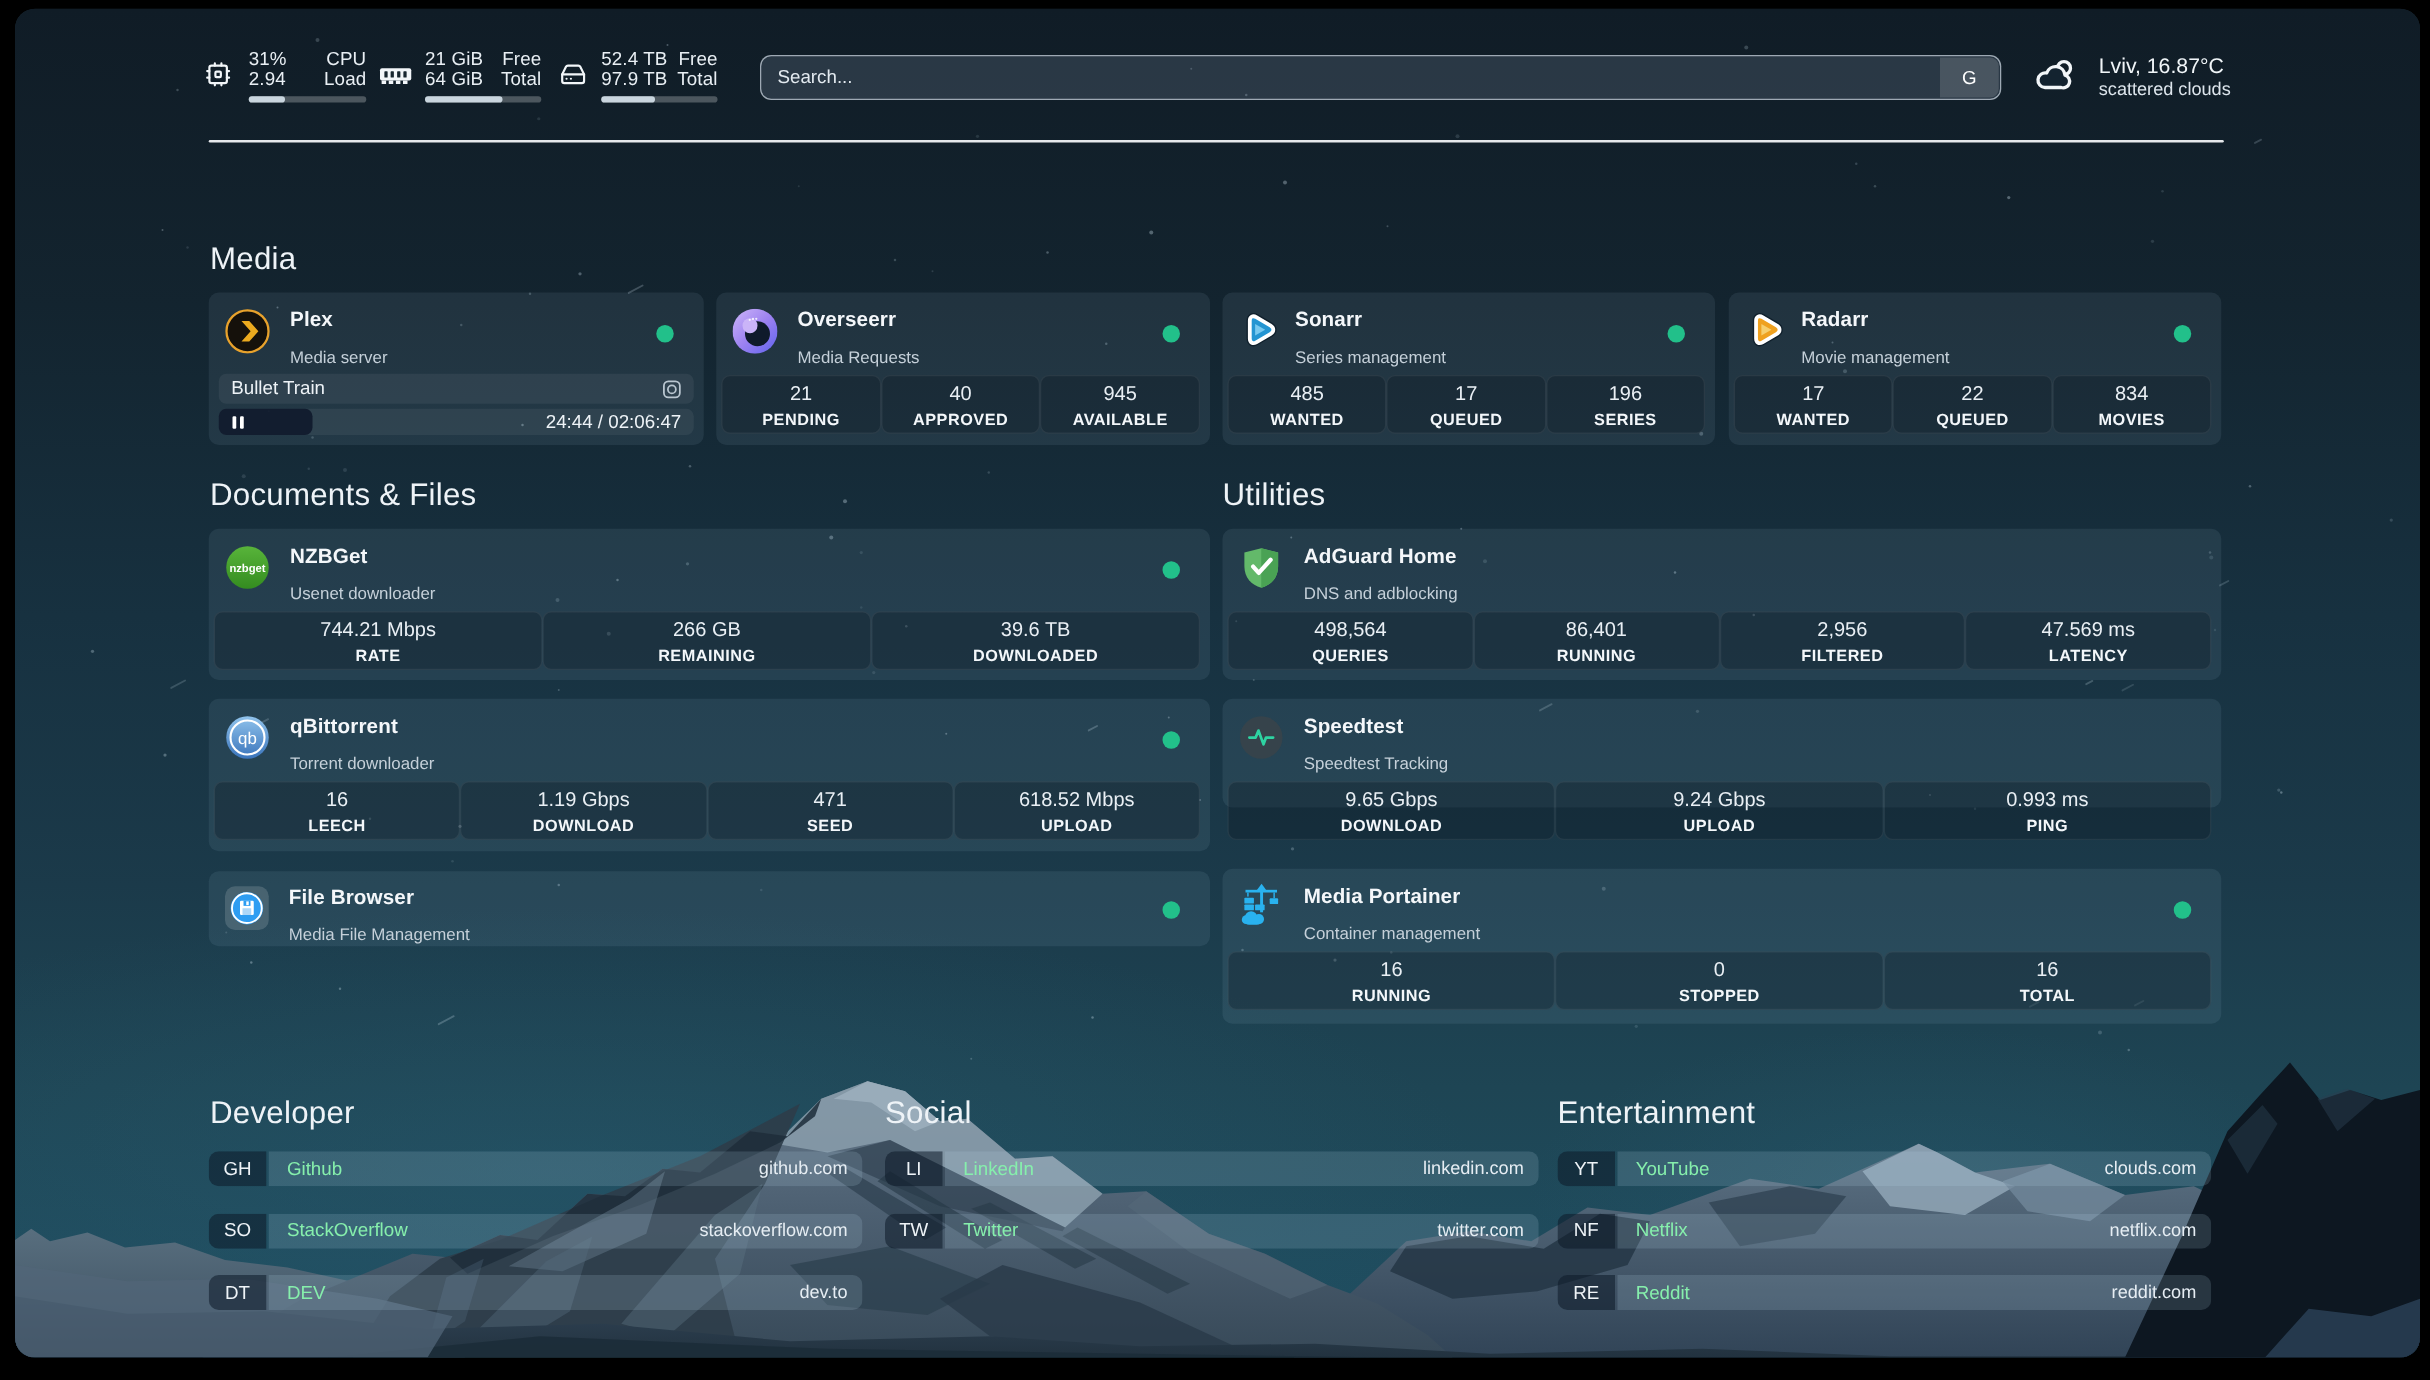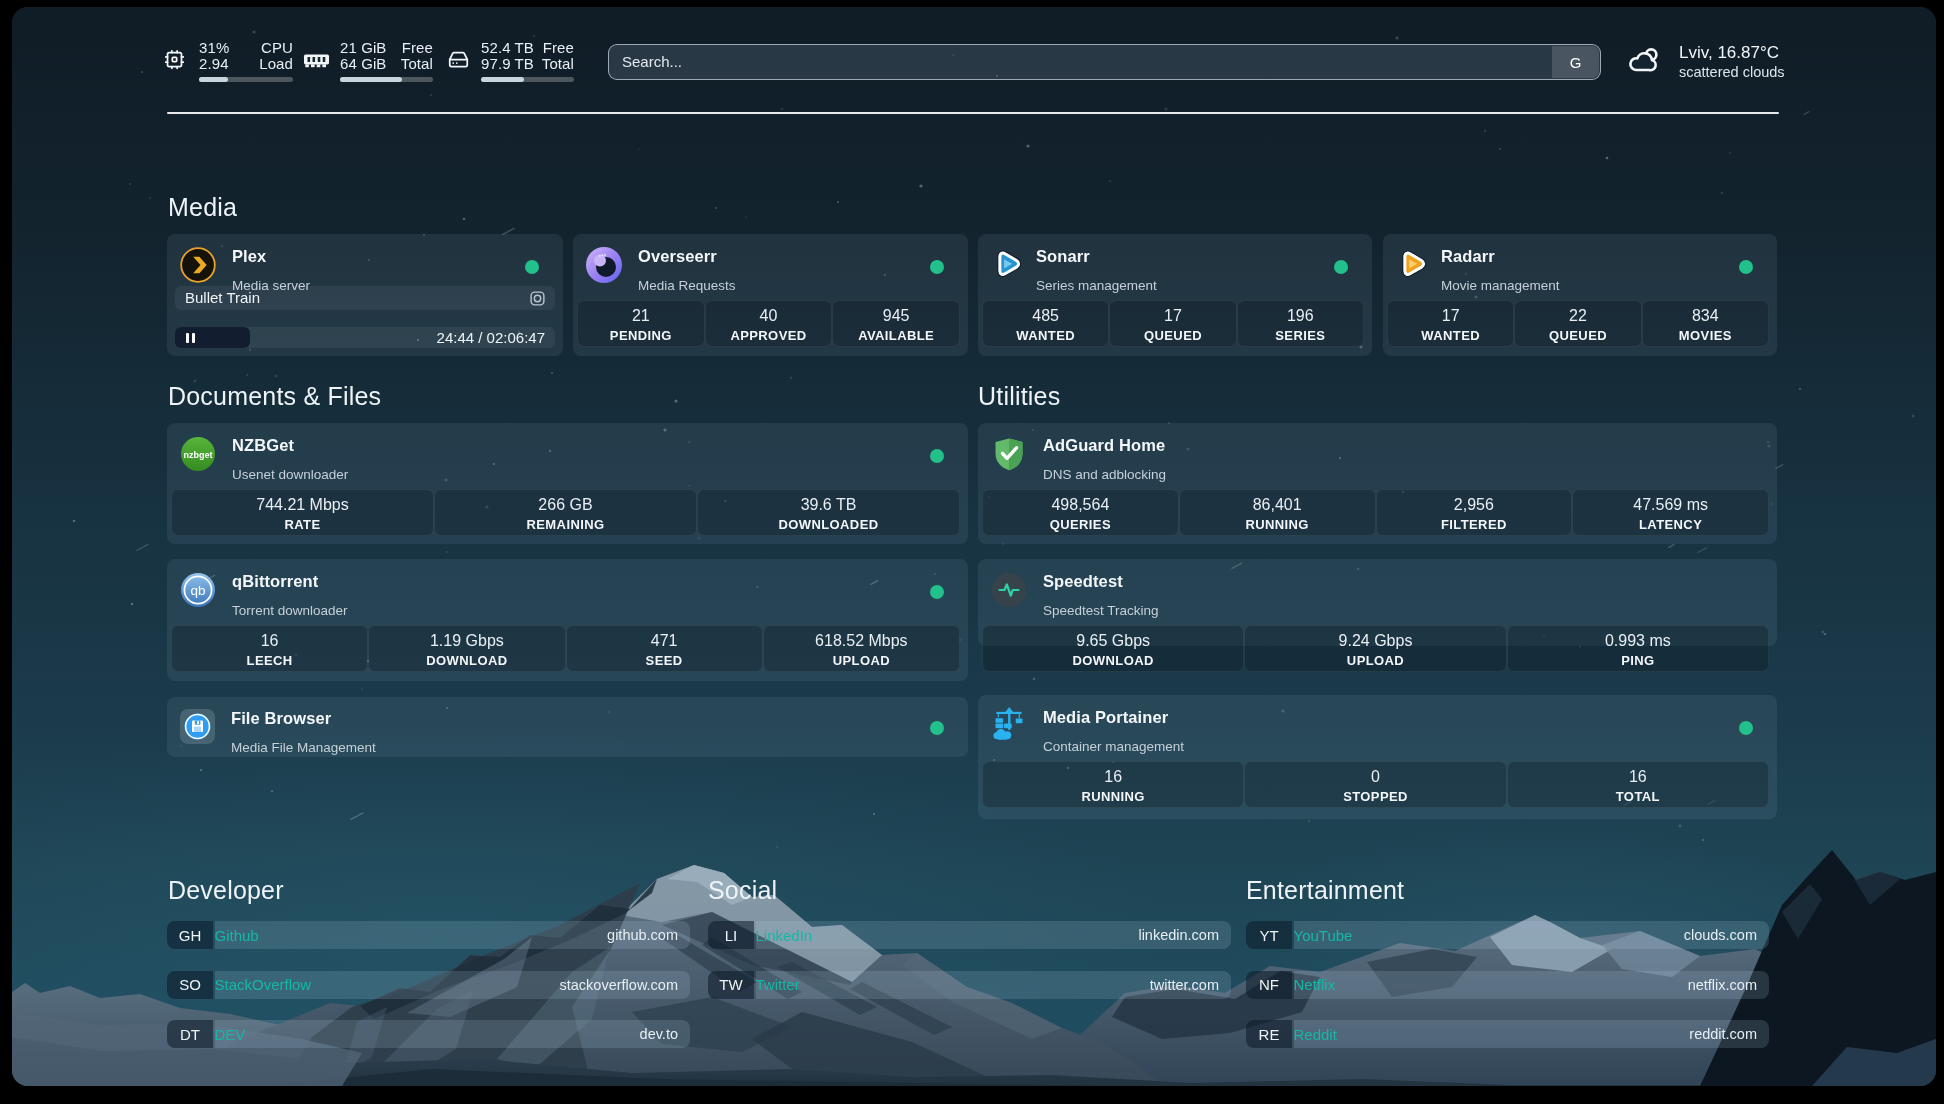--- a/index.html
+++ b/index.html
@@ -42,21 +42,21 @@
 .ptitle{position:absolute;left:10px;top:3px;font-size:15px;color:#eef3f7}
 .ptime{position:absolute;right:10px;top:2.5px;font-size:15px;color:#eef3f7}
 .pdark{position:absolute;left:0;top:0;bottom:0;width:75px;border-radius:6px;background:rgba(12,21,40,.82)}
 .pbars{position:absolute;left:11px;top:6.5px;width:9px;height:10px}
 .pbars:before,.pbars:after{content:"";position:absolute;top:0;bottom:0;width:3px;border-radius:1px;background:#fff}
 .pbars:after{right:0}
 
 .bk{position:absolute;height:28px;border-radius:8px;overflow:hidden;display:flex}
 .bchip{width:46px;flex:none;background:rgba(12,26,40,.55);color:#eef3f7;font-size:15px;display:flex;align-items:center;justify-content:center}
 .bbody{flex:1;background:rgba(186,219,238,.16);display:flex;align-items:center;margin-left:1.5px}
-.bname{font-size:15px;color:#14b8a6;}
+.bname{font-size:15px;color:#86efac;margin-left:15px}
 .burl{margin-left:auto;font-size:14.5px;color:#e6edf3;margin-right:12px}
 </style></head>
 <body>
 <div class="frame">
 <svg class="bg" width="1924" height="1079" viewBox="0 0 1924 1079">
 <defs>
 <linearGradient id="sky" x1="0" y1="0" x2="0" y2="1">
 <stop offset="0" stop-color="#101c26"></stop>
           <stop offset=".22" stop-color="#13242f"></stop>
 <stop offset=".45" stop-color="#173140"></stop>
@@ -332,21 +332,21 @@
   <svg class="cicon" width="36" height="36" viewBox="0 0 36 36">
             <circle cx="18" cy="18" r="16.8" fill="#15110b" stroke="#e8a22c" stroke-width="1.8"></circle>
             <path d="M13.2 9.8h6.2l7.3 8.2-7.3 8.2h-6.2l7.3-8.2z" fill="#ebaa1f"></path>
           </svg>
   <div class="ctt">
             <div class="ct1">Plex</div>
             <div class="ct2">Media server</div>
           </div>
  </div>
  <div class="dot"></div>
- <div class="prow" style="top:52px">
+ <div class="prow" style="top:65px">
           <div class="ptitle">Bullet Train</div>
   <svg class="ic abs" style="right:9px;top:3.5px" width="17" height="17" viewBox="0 0 24 24" fill="none" stroke="#b9c6d0" stroke-width="2">
             <rect x="3" y="3" width="18" height="18" rx="5"></rect>
             <circle cx="12" cy="12" r="4.5"></circle>
           </svg>
  </div>
  <div class="prow" style="top:92.5px;height:21.5px">
           <div class="pdark">
             <div class="pbars"></div>
           </div>

